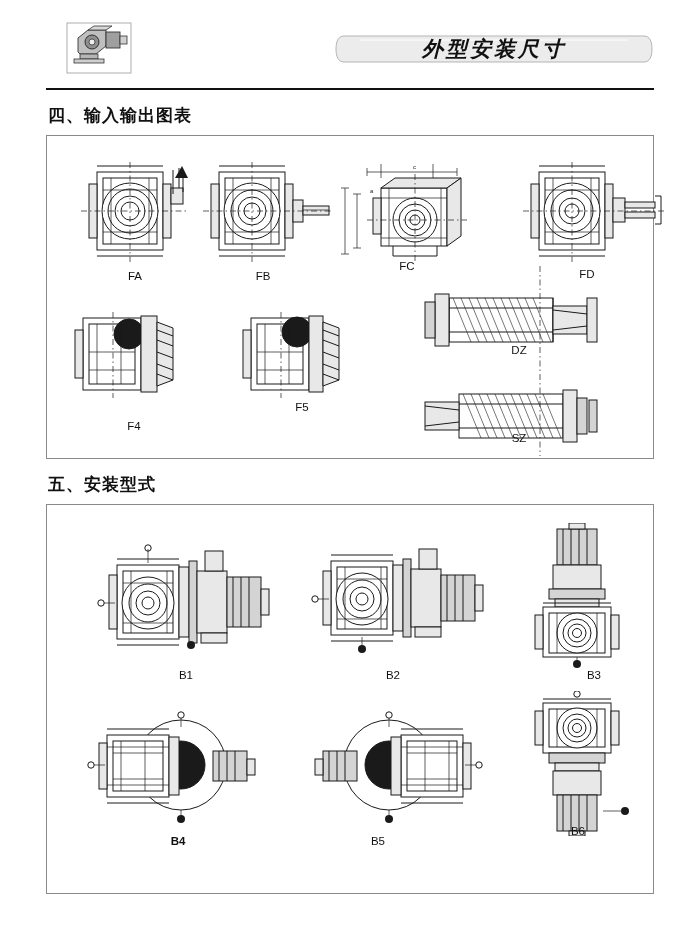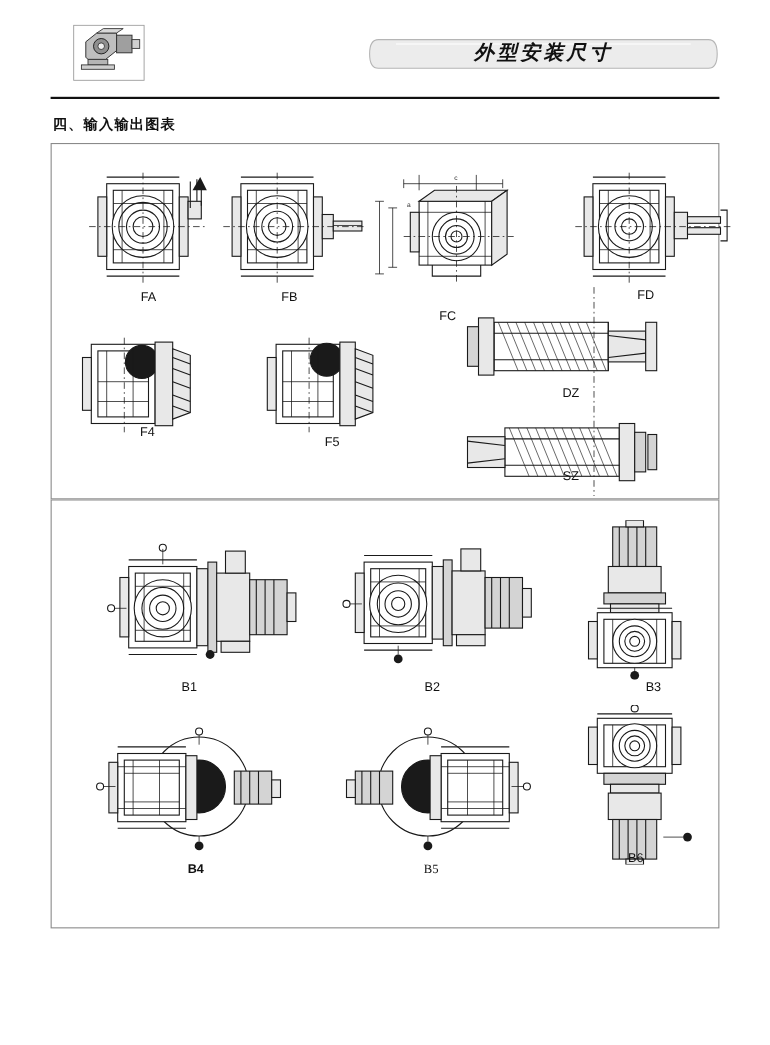--- a/index.html
+++ b/index.html
@@ -45,39 +45,39 @@
   }
   .banner svg { display:block; }
   .banner-text {
     position: absolute;
     right: 0;
     top: 16px;
     width: 320px;
     height: 30px;
     line-height: 30px;
     text-align: center;
-    font-size: 18px;
+    font-size: 21px;
     letter-spacing: 3px;
     font-style: italic;
     font-weight: bold;
     color: #111;
     font-family: "DejaVu Sans", sans-serif;
   }
   .header-rule {
     position: absolute;
     left: 0;
     right: 0;
     bottom: 0;
     height: 2px;
     background: #111;
   }
 
   
   .section-title {
-    font-size: 13px;
+    font-size: 17px;
     font-weight: bold;
     color: #111;
     margin: 14px 0 8px 2px;
     letter-spacing: 1px;
     font-family: "DejaVu Sans", sans-serif;
   }
 
   
   .panel {
     border: 1px solid #8a8a8a;
@@ -245,21 +245,21 @@
             <path d="M44,80 L110,80"></path>
         </g>
         <g class="dash">
             <path d="M78,16 L78,104"></path>
             <path d="M30,62 L130,62"></path>
           </g>
         <text x="33" y="35" font-size="6" fill="#1a1a1a" font-family="Liberation Sans, sans-serif">a</text>
         <text x="76" y="11" font-size="6" fill="#1a1a1a" font-family="Liberation Sans, sans-serif">c</text>
       </svg>
     </div>
-    <div class="fig-label" style="left:300px; top:151px; width:120px;text-align:center;">FC</div>
+    <div class="fig-label" style="left:300px; top:124px; width:120px;text-align:center;">FC</div>
 
     <div class="fig" style="left:470px; top:22px;">
       <svg width="150" height="110" viewBox="0 0 150 110">
         <g class="ln">
           <rect x="22" y="14" width="66" height="78" class="fill-w"></rect>
           <rect x="28" y="20" width="54" height="66" class="fill-w"></rect>
           <circle cx="55" cy="53" r="28" class="fill-w"></circle>
           <circle cx="55" cy="53" r="21"></circle>
           <circle cx="55" cy="53" r="13"></circle>
           <circle cx="55" cy="53" r="7" class="fill-w"></circle>
@@ -305,21 +305,21 @@
           <path d="M28,18 L28,78"></path>
             <path d="M52,18 L52,78"></path>
           <path d="M20,46 L66,46"></path>
             <path d="M20,64 L66,64"></path>
         </g>
         <g class="dash">
             <path d="M44,6 L44,92"></path>
           </g>
       </svg>
     </div>
-    <div class="fig-label" style="left:22px; top:256px; width:130px;">F4</div>
+    <div class="fig-label" style="left:22px; top:284px; width:130px;">F4</div>
 
     <div class="fig" style="left:190px; top:170px;">
       <svg width="130" height="96" viewBox="0 0 130 96">
         <g class="ln">
           <rect x="14" y="12" width="58" height="72" class="fill-w"></rect>
           <rect x="20" y="18" width="46" height="60" class="fill-w"></rect>
           <circle cx="60" cy="26" r="15" class="fill-k"></circle>
           <rect x="72" y="10" width="14" height="76" class="fill-g"></rect>
           <path d="M86,16 L102,22 L102,74 L86,80 Z" class="fill-g"></path>
           <path d="M86,24 L102,30"></path>
@@ -367,21 +367,21 @@
             <path d="M98,14 L116,58"></path>
           <path d="M106,14 L124,58"></path>
             <path d="M114,14 L132,58"></path>
         </g>
         <g class="ln">
           <path d="M30,24 L134,24"></path>
             <path d="M30,48 L134,48"></path>
         </g>
       </svg>
     </div>
-    <div class="fig-label" style="left:372px; top:221px; width:200px;">DZ</div>
+    <div class="fig-label" style="left:372px; top:208px; width:200px;">DZ</div>
 
     <div class="fig" style="left:372px; top:244px;">
       <svg width="200" height="74" viewBox="0 0 200 74">
         <g class="ln">
           <rect x="40" y="14" width="104" height="44" class="fill-w"></rect>
           <rect x="144" y="10" width="14" height="52" class="fill-g"></rect>
           <rect x="6" y="22" width="34" height="28" class="fill-g"></rect>
           <rect x="158" y="18" width="10" height="36" class="fill-gg"></rect>
           <path d="M6,26 L40,30"></path>
             <path d="M6,46 L40,42"></path>
@@ -408,20 +408,21 @@
     </div>
     <div class="fig-label" style="left:372px; top:320px; width:200px; top:296px;">SZ</div>
 
     <div class="fig" style="left:488px; top:130px;">
       <svg width="10" height="190" viewBox="0 0 10 190">
         <path class="dash" d="M5,0 L5,190"></path>
       </svg>
     </div>
   </div>
 
+  <div class="section-title">五、安装型式</div>
 
   <div class="panel panel-mount">
 
     <div class="fig" style="left:36px; top:36px;">
       <svg width="190" height="120" viewBox="0 0 190 120">
         <g class="ln">
           <rect x="34" y="24" width="62" height="74" class="fill-w"></rect>
           <rect x="40" y="30" width="50" height="62" class="fill-w"></rect>
           <circle cx="65" cy="62" r="26" class="fill-w"></circle>
           <circle cx="65" cy="62" r="19"></circle>
@@ -449,21 +450,21 @@
         </g>
         <g class="ln-f">
             <path d="M65,8 L65,22"></path>
           </g>
         <circle cx="65" cy="7" r="3.2" fill="#fff" class="ln"></circle>
         <circle cx="18" cy="62" r="3.2" fill="#fff" class="ln"></circle>
         <path class="ln-f" d="M21,62 L32,62"></path>
         <circle cx="108" cy="104" r="4" fill="#1a1a1a"></circle>
       </svg>
     </div>
-    <div class="fig-label" style="left:30px; top:164px; width:190px;">B1</div>
+    <div class="fig-label" style="left:44px; top:164px; width:190px;">B1</div>
 
     <div class="fig" style="left:250px; top:36px;">
       <svg width="190" height="120" viewBox="0 0 190 120">
         <g class="ln">
           <rect x="34" y="20" width="62" height="74" class="fill-w"></rect>
           <rect x="40" y="26" width="50" height="62" class="fill-w"></rect>
           <circle cx="65" cy="58" r="26" class="fill-w"></circle>
           <circle cx="65" cy="58" r="19"></circle>
           <circle cx="65" cy="58" r="12"></circle>
           <circle cx="65" cy="58" r="6" class="fill-w"></circle>
@@ -588,21 +589,21 @@
             <path d="M104,78 L166,78"></path>
         </g>
         <circle cx="182" cy="58" r="3.2" fill="#fff" class="ln"></circle>
         <path class="ln-f" d="M168,58 L179,58"></path>
         <circle cx="92" cy="8" r="3.2" fill="#fff" class="ln"></circle>
         <path class="ln-f" d="M92,11 L92,20"></path>
         <circle cx="92" cy="112" r="4" fill="#1a1a1a"></circle>
         <path class="ln-f" d="M92,103 L92,108"></path>
       </svg>
     </div>
-    <div class="fig-label" style="left:250px; top:330px; width:190px;font-family:Liberation Serif, serif;">B5</div>
+    <div class="fig-label" style="left:236px; top:330px; width:190px;">B5</div>
 
     <div class="fig" style="left:466px; top:186px;">
       <svg width="130" height="145" viewBox="0 0 130 145">
         <g class="ln">
           <rect x="30" y="12" width="68" height="50" class="fill-w"></rect>
           <rect x="36" y="18" width="56" height="38" class="fill-w"></rect>
           <circle cx="64" cy="37" r="20" class="fill-w"></circle>
           <circle cx="64" cy="37" r="14"></circle>
           <circle cx="64" cy="37" r="9"></circle>
           <circle cx="64" cy="37" r="4.5" class="fill-w"></circle>

